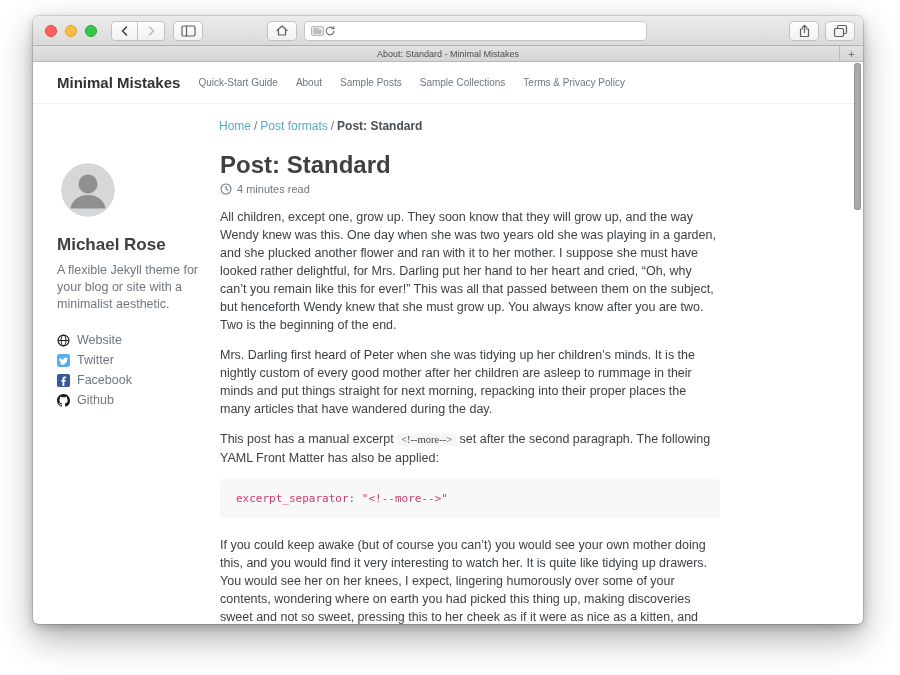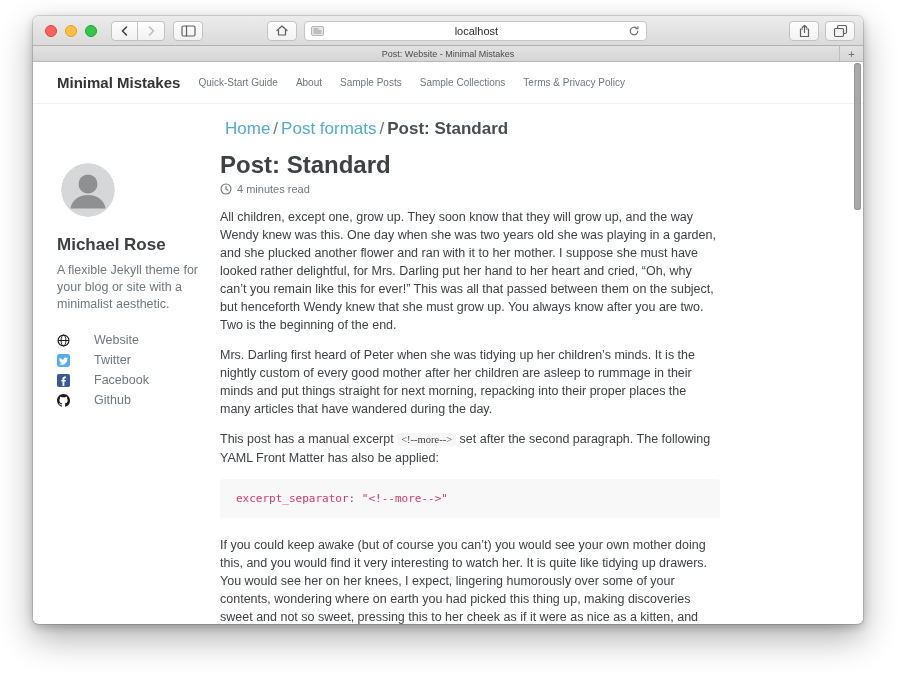--- a/index.html
+++ b/index.html
@@ -60,31 +60,31 @@
     background:#a9a9a9; border-radius:4px; box-shadow:inset 0 0 0 1px #969696; z-index:10;
   }
 
   .masthead {
     height:42px; display:flex; align-items:center; gap:18px; padding:0 24px;
     border-bottom:1px solid #f0f1f1; background:#fff;
   }
   .site-title { font-size:15px; font-weight:bold; color:#343434; }
   .nav-link { font-size:10px; color:#6f777d; cursor:pointer; }
 
-  .breadcrumb { position:absolute; left:192px; top:57px; font-size:17px; color:#6f777d; }
+  .breadcrumb { position:absolute; left:186px; top:57px; font-size:12px; color:#6f777d; }
   .breadcrumb .crumb-link { color:#52adc8; cursor:pointer; }
   .breadcrumb .crumb-current { color:#494e52; font-weight:bold; }
   .breadcrumb .sep { margin:0 3px; }
 
   .sidebar { position:absolute; left:24px; top:101px; width:160px; }
   .avatar { width:54px; height:54px; margin-left:4px; border-radius:50%; display:block; }
   .author-name { margin-top:18px; font-size:17px; font-weight:bold; color:#3d4144; }
   .author-bio { margin-top:7px; font-size:12.5px; line-height:17px; color:#6f777d; }
   .author-links { margin-top:17px; list-style:none; }
-  .author-links li { display:flex; align-items:center; gap:24px; height:20px; cursor:pointer; }
+  .author-links li { display:flex; align-items:center; gap:7px; height:20px; cursor:pointer; }
   .author-links .lbl { font-size:12.5px; color:#6f777d; }
   .author-links svg { flex:0 0 auto; }
 
   .main { position:absolute; left:187px; top:88px; width:500px; }
   .post-title { font-size:24px; line-height:30px; font-weight:bold; color:#3d4144; margin-bottom:3px; }
   .post-meta { display:flex; align-items:center; gap:5px; font-size:11px; color:#6f777d; margin-bottom:13px; }
   .main p { font-size:12.5px; line-height:18px; color:#3d4144; margin-bottom:12px; }
   code.inline {
     font-family:Liberation Serif, serif; font-size:10.5px; background:#f6f6f6;
     padding:1px 4px; border-radius:2px; color:#3d4144;
@@ -131,21 +131,20 @@
       <svg width="14" height="13" viewBox="0 0 14 13">
           <path d="M2 6.5 7 2l5 4.5" class="icon-stroke"></path>
           <path d="M3.5 6v5h7V6" class="icon-stroke"></path>
         </svg>
     </div>
     <div class="url-field">
       <svg width="13" height="10" viewBox="0 0 13 10">
           <rect x="0.5" y="0.5" width="12" height="9" rx="1.5" fill="#e8e8e8" stroke="#b5b5b5"></rect>
           <path d="M2.5 3h5M2.5 5h8M2.5 7h8" stroke="#8b8b8b" stroke-width="0.9"></path>
         </svg>
-      <div class="url-text">localhost</div>
       <svg width="12" height="12" viewBox="0 0 12 12">
           <path d="M9.8 6a3.8 3.8 0 1 1-1.1-2.7" fill="none" stroke="#6b6b6b" stroke-width="1.1" stroke-linecap="round"></path>
           <path d="M9.9 1.6v2.1H7.8" fill="none" stroke="#6b6b6b" stroke-width="1.1" stroke-linecap="round" stroke-linejoin="round"></path>
         </svg>
     </div>
     <div class="sp2"></div>
     <div class="chrome-btn btn-share">
       <svg width="13" height="14" viewBox="0 0 13 14">
           <path d="M4.5 5H2.5v7.5h8V5h-2" class="icon-stroke"></path>
           <path d="M6.5 1.5v7" class="icon-stroke"></path>
@@ -154,21 +153,21 @@
     </div>
     <div class="chrome-btn btn-tabs">
       <svg width="15" height="14" viewBox="0 0 15 14">
           <rect x="4.5" y="1.5" width="9" height="8" rx="1.2" class="icon-stroke"></rect>
           <rect x="1.5" y="4.5" width="9" height="8" rx="1.2" fill="#f4f4f4" class="icon-stroke" style="fill:#f4f4f4"></rect>
         </svg>
     </div>
   </div>
 
   <div class="tabbar">
-    <div class="tab-title">Post: Website - Minimal Mistakes</div>
+    <div class="tab-title">About: Standard - Minimal Mistakes</div>
     <div class="newtab">
         <span>+</span>
       </div>
   </div>
 
   <div class="site">
     <div class="scroll-thumb"></div>
 
     <div class="masthead">
       <div class="site-title">Minimal Mistakes</div>

